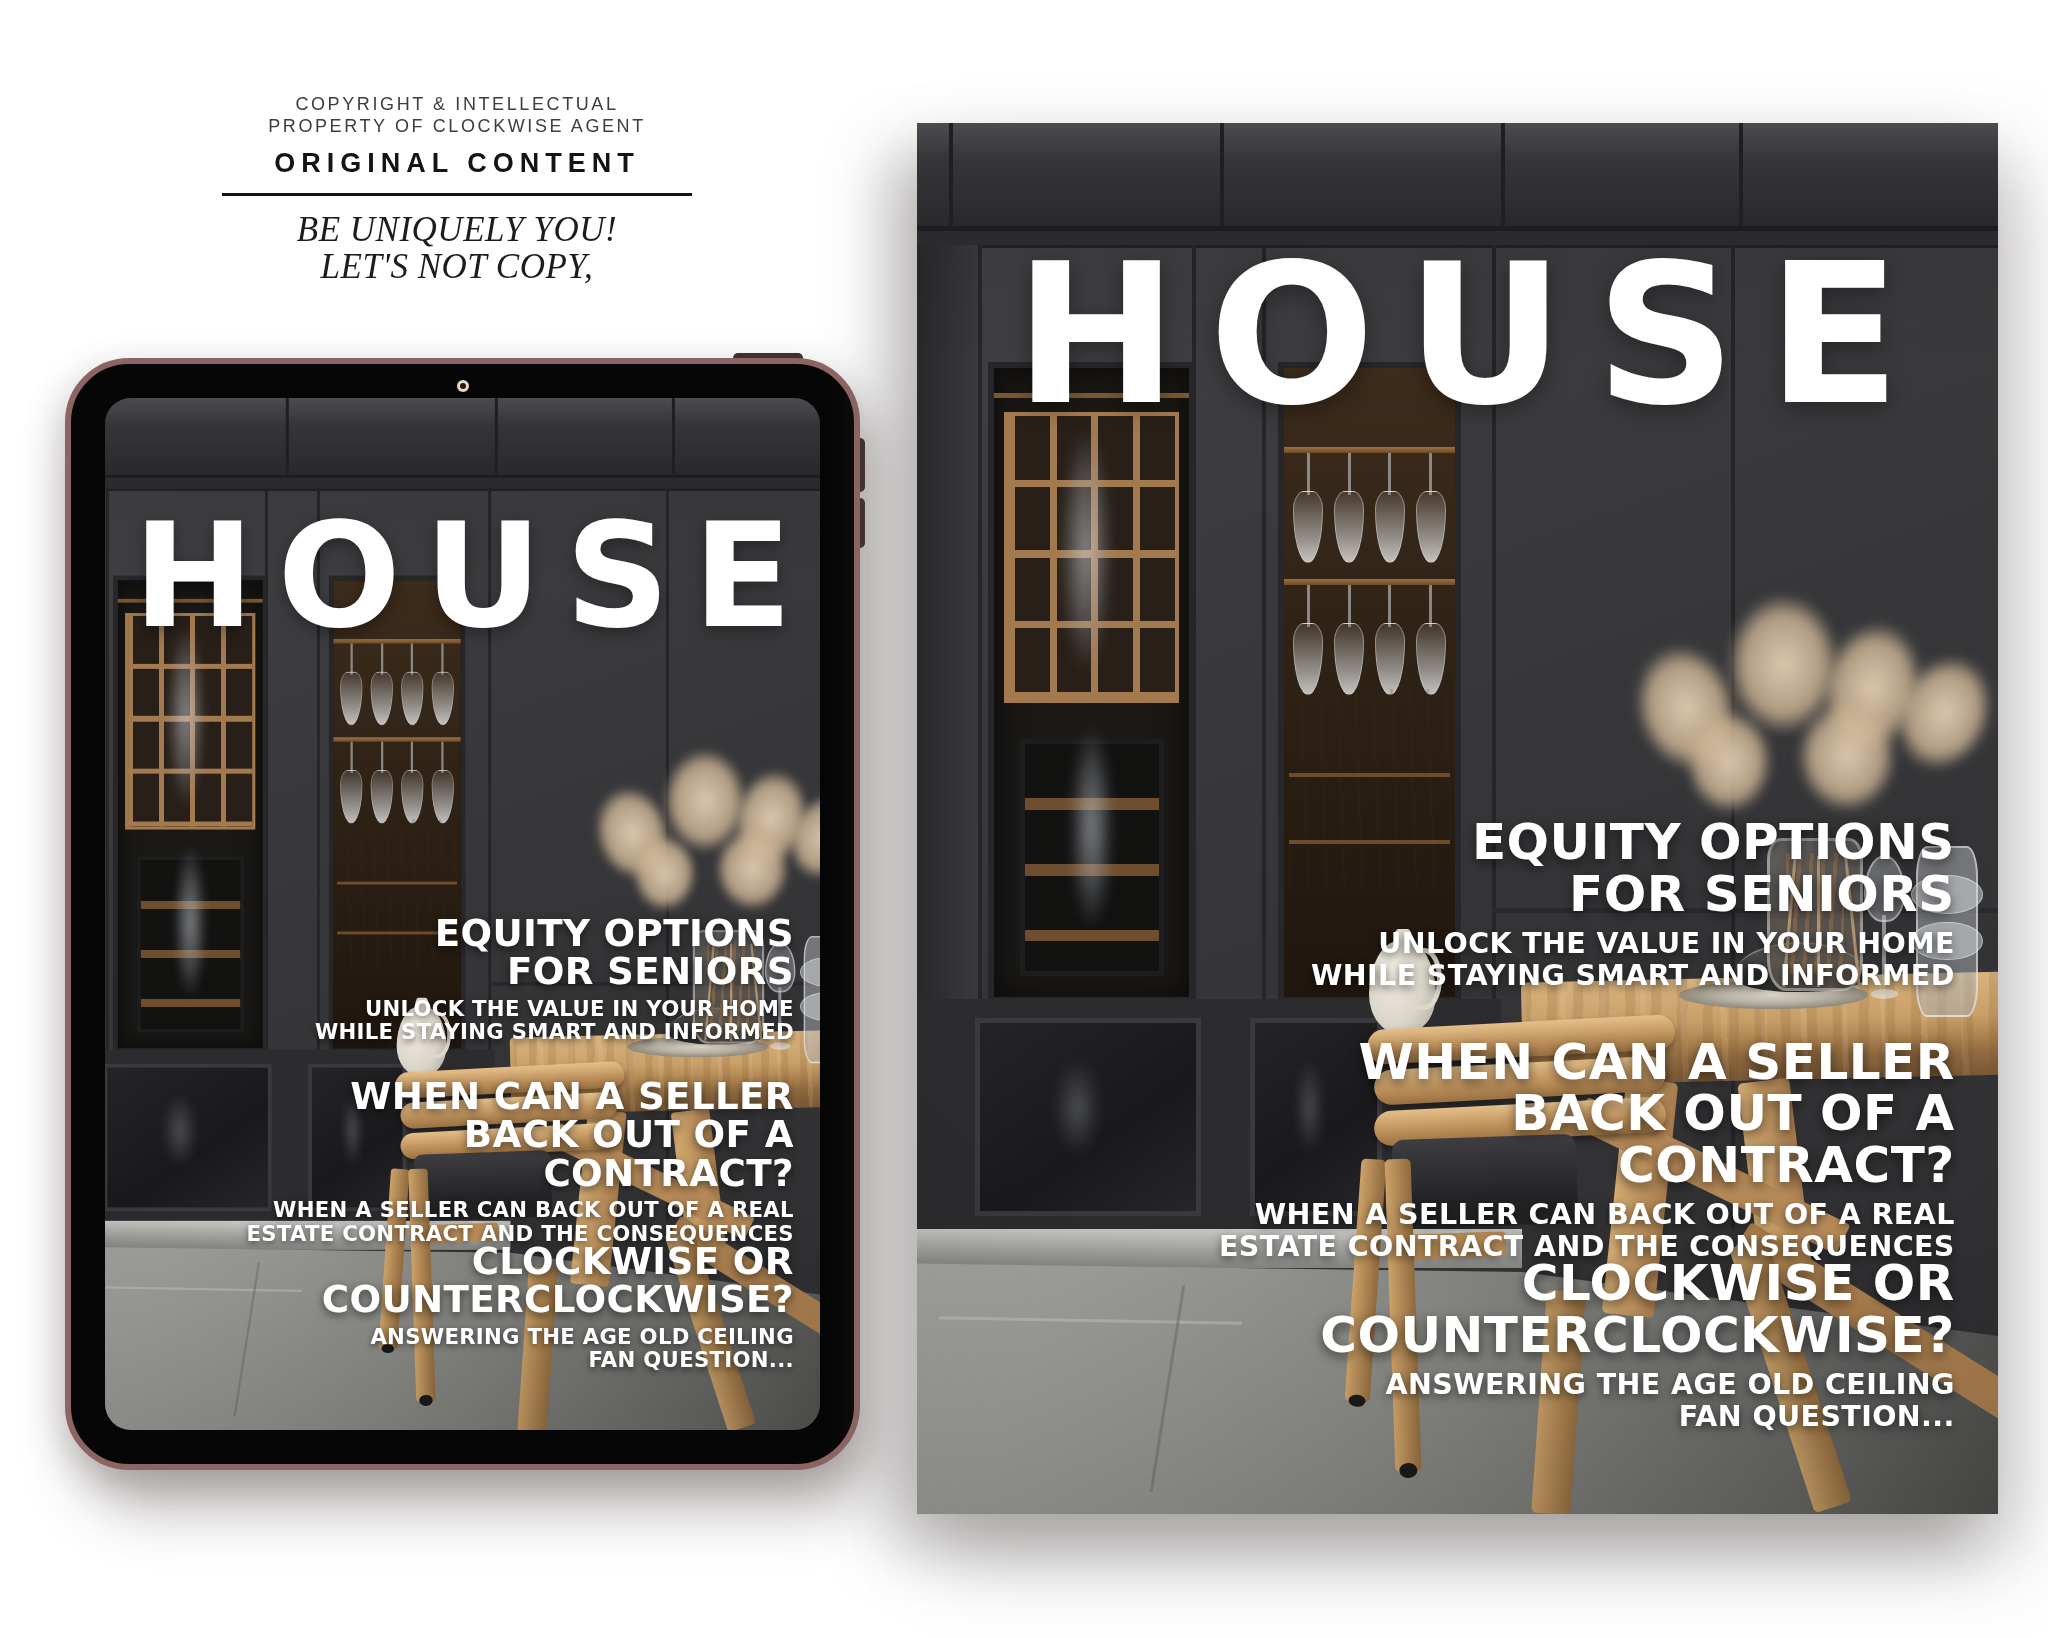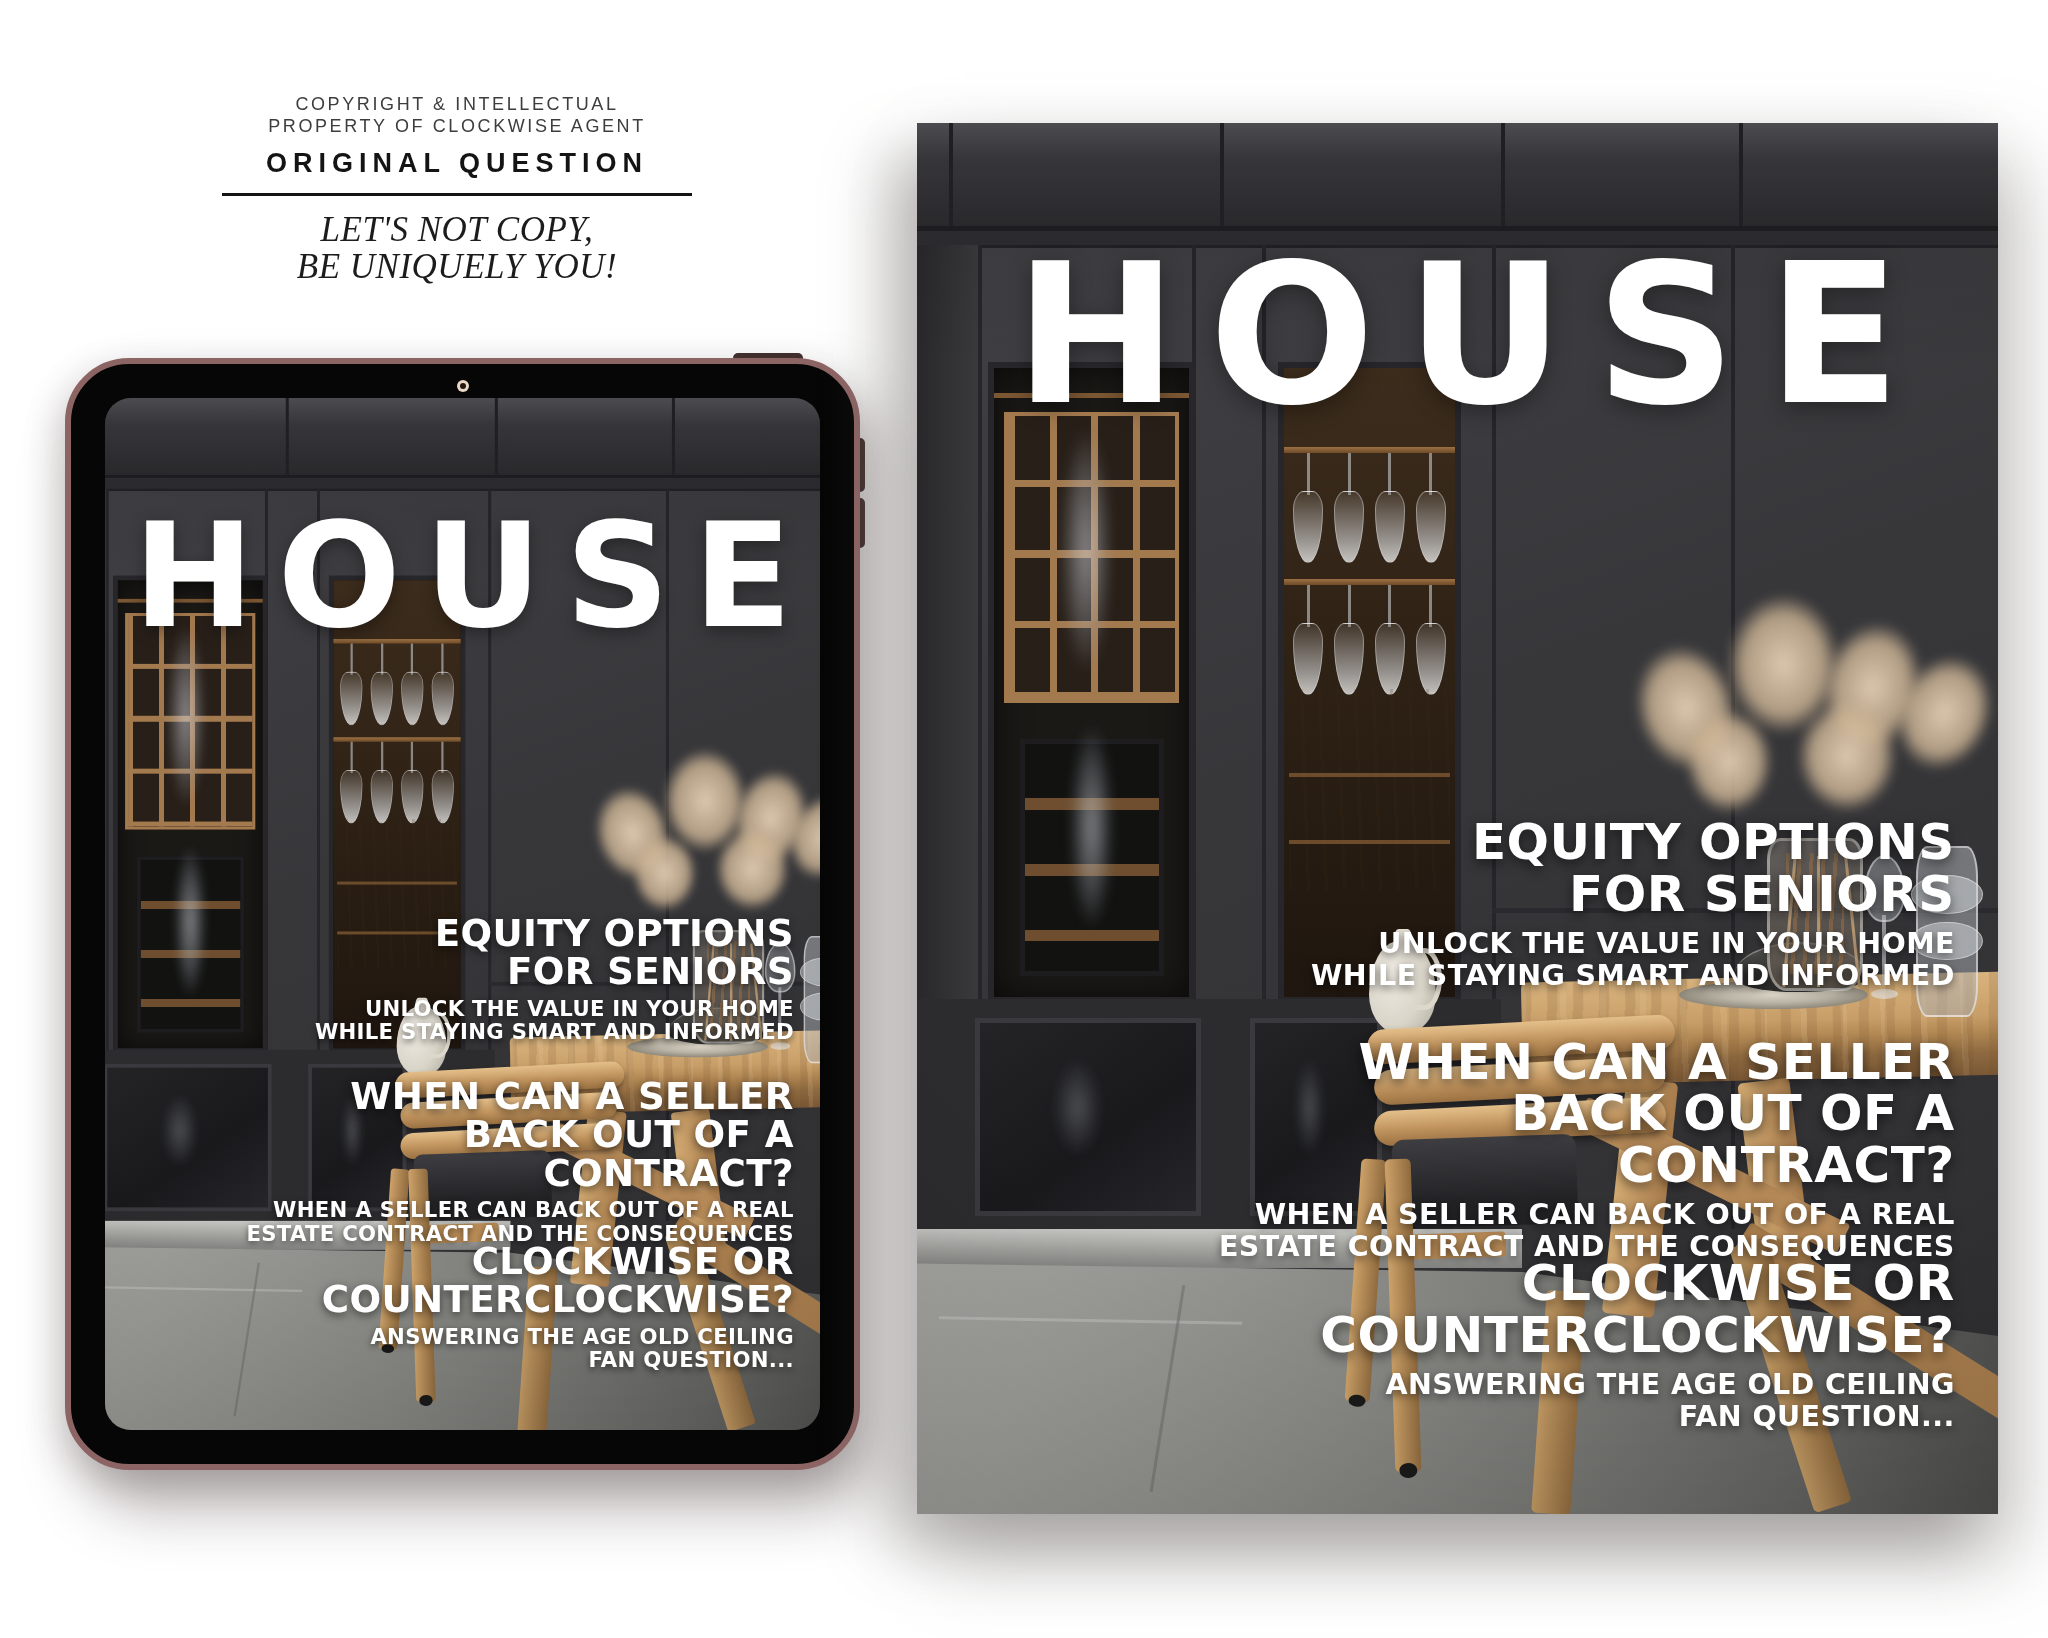--- a/index.html
+++ b/index.html
@@ -174,25 +174,25 @@
 </head>
 <body>
 
 <div class="canvas">
 
   <div class="brand">
     <div class="brand-copyright">
       <div>COPYRIGHT &amp; INTELLECTUAL</div>
       <div>PROPERTY OF CLOCKWISE AGENT</div>
     </div>
-    <div class="brand-original">ORIGINAL QUESTION</div>
+    <div class="brand-original">ORIGINAL CONTENT</div>
     <div class="brand-rule"></div>
     <div class="brand-tagline">
+      <div>BE UNIQUELY YOU!</div>
       <div>LET'S NOT COPY,</div>
-      <div>BE UNIQUELY YOU!</div>
     </div>
   </div>
 
   <div class="tablet">
     <div class="tablet-btn btn-power"></div>
     <div class="tablet-btn btn-vol1"></div>
     <div class="tablet-btn btn-vol2"></div>
     <div class="tablet-body">
       <div class="tablet-camera">
         <div class="tablet-camera-lens"></div>

